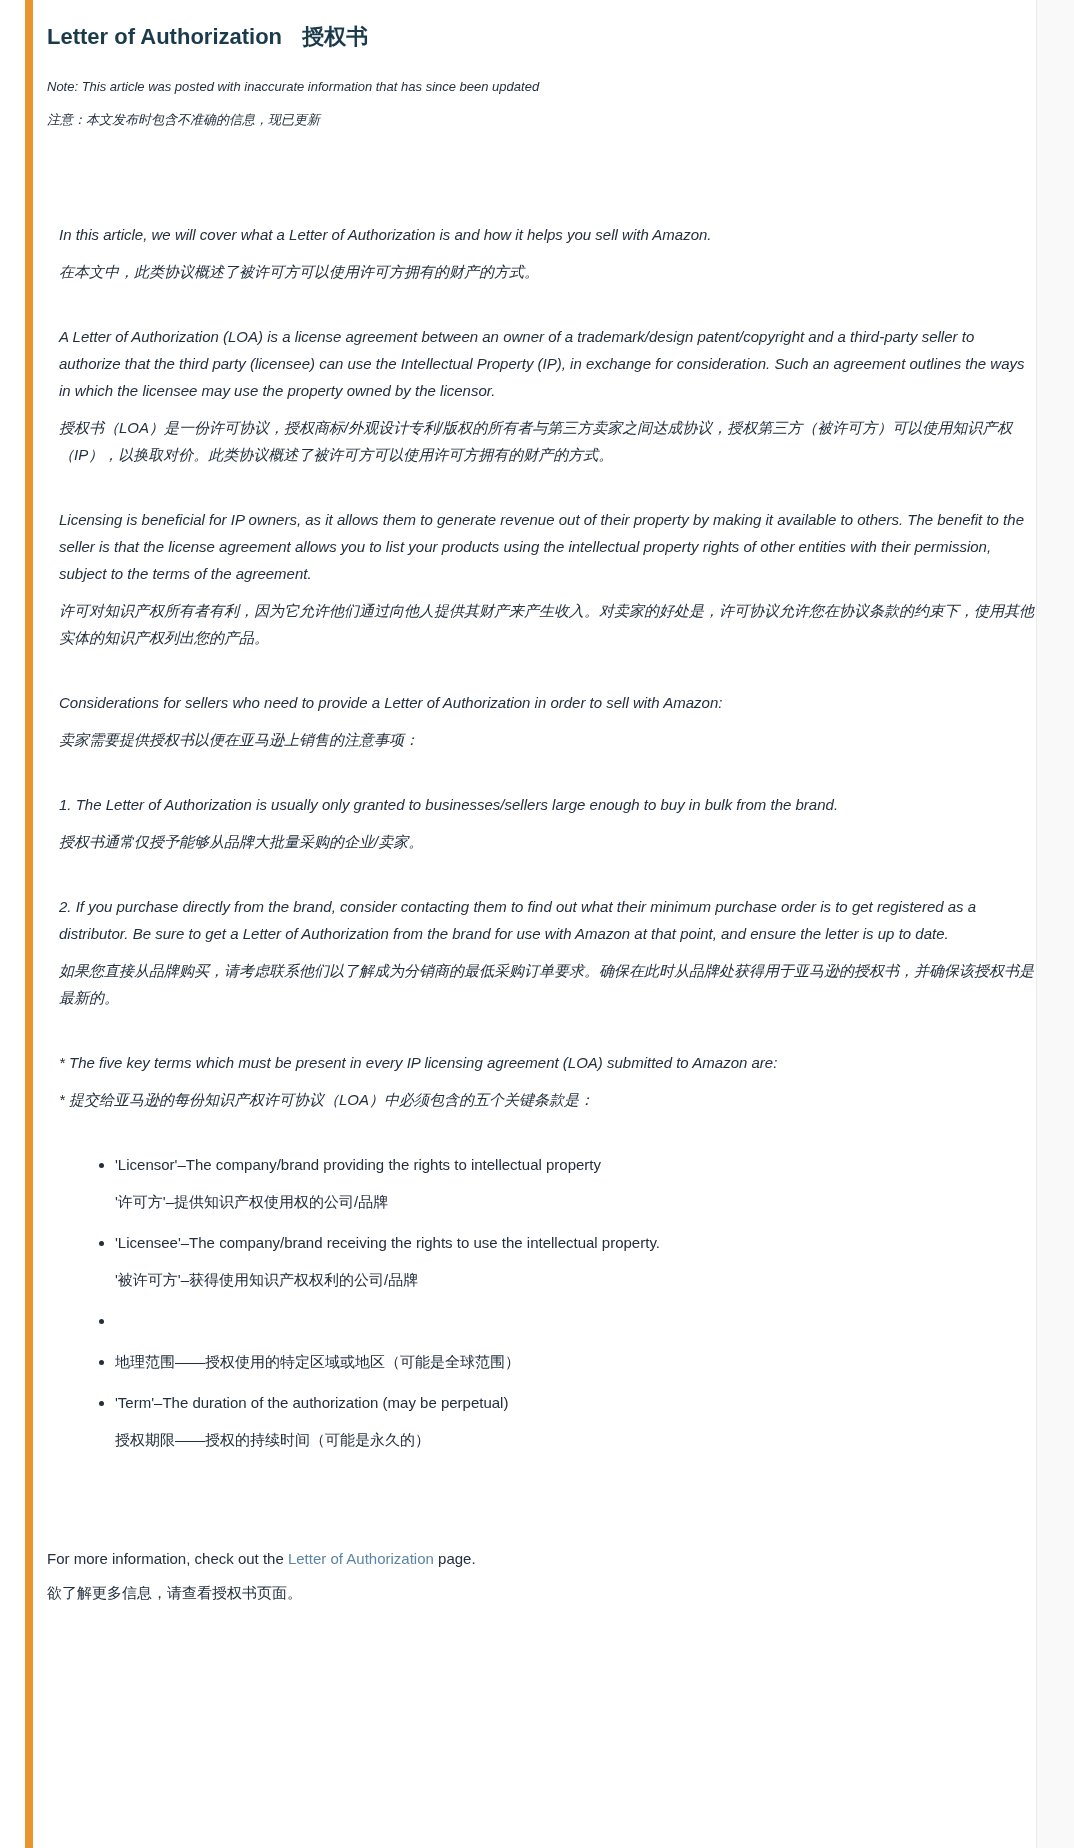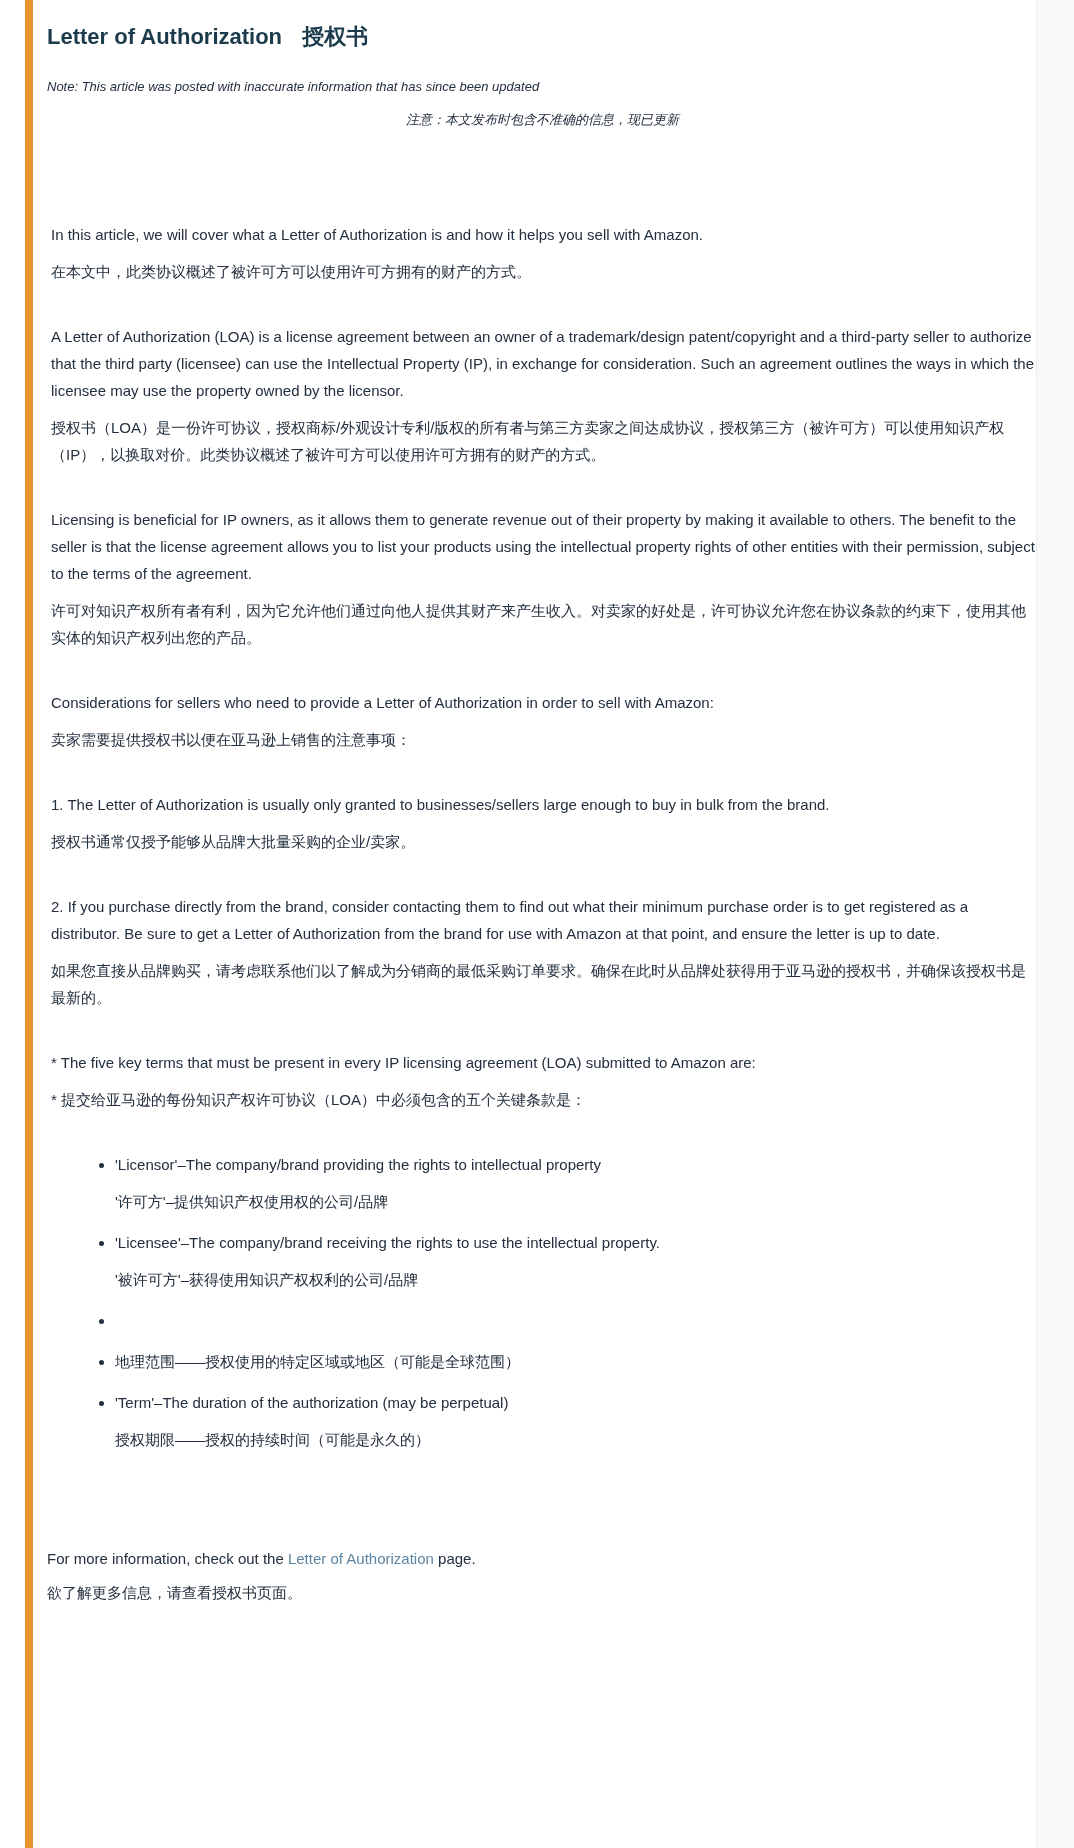--- a/index.html
+++ b/index.html
@@ -42,27 +42,27 @@
     color:var(--heading);
   }
   h1 .title-zh{margin-left:14px;}
   .notes{margin:0 0 88px 0;}
   .note{
     font-style:italic;
     font-size:13px;
     line-height:26px;
     margin:0 0 7px 0;
   }
-  .note:last-child{margin-bottom:12px;text-align:center;}
+  .note:last-child{margin-bottom:12px;}
   p{
     font-size:15px;
     line-height:27px;
     margin:0;
   }
-  .pair{margin:0 0 38px 4px;}
+  .pair{margin:0 0 38px 12px;font-style:italic;}
   .pair .en{margin:0 0 10px 0;}
   .pair .zh{margin:0;}
   ul.key-terms{
     margin:38px 0 0 0;
     padding:0 0 0 68px;
     list-style:disc;
   }
   ul.key-terms li{
     margin:0 0 14px 0;
     font-size:15px;
@@ -120,21 +120,21 @@
     <p class="en">1. The Letter of Authorization is usually only granted to businesses/sellers large enough to buy in bulk from the brand.</p>
     <p class="zh">授权书通常仅授予能够从品牌大批量采购的企业/卖家。</p>
   </div>
 
   <div class="pair">
     <p class="en">2. If you purchase directly from the brand, consider contacting them to find out what their minimum purchase order is to get registered as a distributor. Be sure to get a Letter of Authorization from the brand for use with Amazon at that point, and ensure the letter is up to date.</p>
     <p class="zh">如果您直接从品牌购买，请考虑联系他们以了解成为分销商的最低采购订单要求。确保在此时从品牌处获得用于亚马逊的授权书，并确保该授权书是最新的。</p>
   </div>
 
   <div class="pair" style="margin-bottom:0;">
-    <p class="en">* The five key terms that must be present in every IP licensing agreement (LOA) submitted to Amazon are:</p>
+    <p class="en">* The five key terms which must be present in every IP licensing agreement (LOA) submitted to Amazon are:</p>
     <p class="zh">* 提交给亚马逊的每份知识产权许可协议（LOA）中必须包含的五个关键条款是：</p>
   </div>
 
   <ul class="key-terms">
     <li>
       <p class="en">'Licensor'–The company/brand providing the rights to intellectual property</p>
       <p class="zh">'许可方'–提供知识产权使用权的公司/品牌</p>
     </li>
     <li>
       <p class="en">'Licensee'–The company/brand receiving the rights to use the intellectual property.</p>

